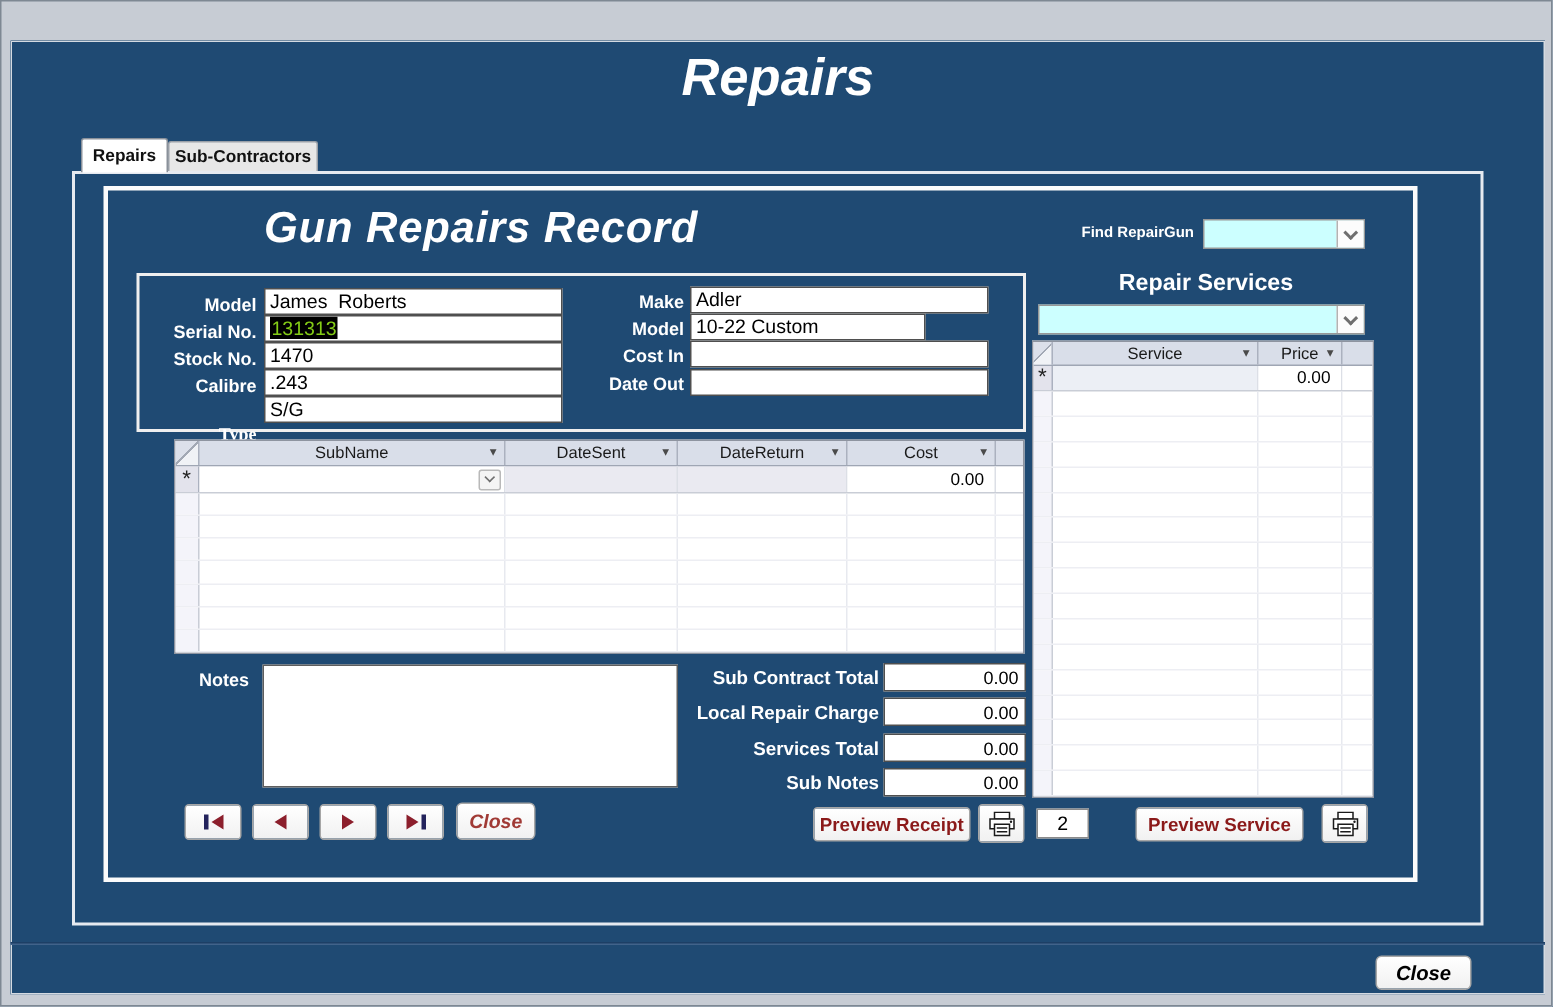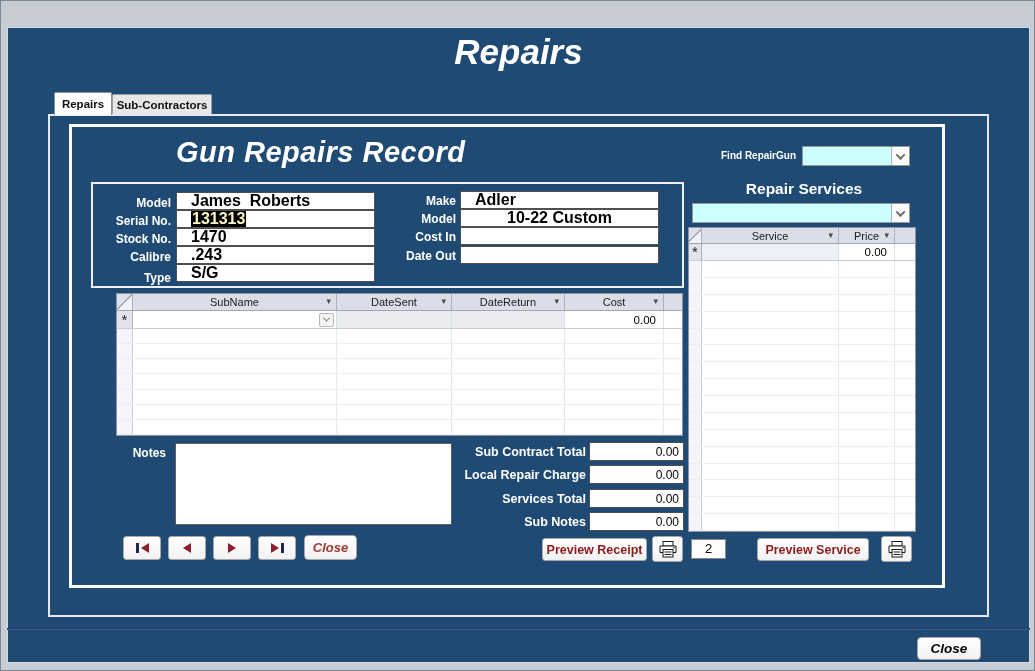--- a/index.html
+++ b/index.html
@@ -39,23 +39,23 @@
   .combo { position: absolute; display: flex; background: #CCFFFF; border: 1px solid #979797; z-index: 5; }
   .combo-text { flex: 1; font-size: 12px; padding: 2px 3px; color: #000; overflow: hidden; }
   .combo-btn { width: 18px; background: #FCFCFC; border-left: 1px solid #B3B3B3;
                display: flex; align-items: center; justify-content: center; }
   .chev { width: 7px; height: 7px; border-left: 2px solid #6F6F6F; border-bottom: 2px solid #6F6F6F;
           transform: rotate(-45deg) translate(1px,-1px); }
 
   .fields-panel { position: absolute; left: 90px; top: 181px; width: 593px; height: 106px;
                   border: 2px solid #EFEFEF; z-index: 4; }
   .finput { position: absolute; height: 18px; background: #fff; border: 1px solid #4F4F4F;
-            font-size: 16px; line-height: 14px; padding: 1px 14px; color: #000;
-            overflow: hidden; white-space: pre; z-index: 5; font-weight: bold; }
-  .sel-text { background: #000; color: #fef9c3; padding: 0 1px; }
+            font-size: 13px; line-height: 14px; padding: 1px 3px; color: #000;
+            overflow: hidden; white-space: pre; z-index: 5; }
+  .sel-text { background: #000; color: #84cc16; padding: 0 1px; }
 
   
   .grid { position: absolute; background: #fff; border: 1px solid #8E94A0;
           display: flex; flex-direction: column; z-index: 5; overflow: hidden; }
   .ghead { display: flex; background: #D9DEE9; border-bottom: 1px solid #9FA6B4; }
   .gh-cell { position: relative; border-right: 1px solid #ABB1BF; font-size: 11px; color: #1A1A1A;
              display: flex; align-items: center; justify-content: center; }
   .gh-corner { background: linear-gradient(135deg, #DCE0EA 47%, #A2A8B4 47% 53%, #F0F2F6 53%); }
   .sortarrow { position: absolute; right: 5px; top: 50%; transform: translateY(-58%);
                font-size: 9px; color: #4A4A4A; }
@@ -136,28 +136,28 @@
 
   <div class="wlabel" style="left:70px; top:213px; width:100px; z-index:4;">Serial No.</div>
   <div class="finput" style="left:175px; top:209px; width:199px;"><span class="sel-text">131313</span></div>
 
   <div class="wlabel" style="left:70px; top:231px; width:100px; z-index:4;">Stock No.</div>
   <div class="finput" style="left:175px; top:227px; width:199px;">1470</div>
 
   <div class="wlabel" style="left:70px; top:249px; width:100px; z-index:4;">Calibre</div>
   <div class="finput" style="left:175px; top:245px; width:199px;">.243</div>
 
-  <div class="wlabel" style="left:70px; top:270px; width:100px; z-index:4;">Type</div>
+  <div class="wlabel" style="left:70px; top:281px; width:100px; z-index:4;font-family:Liberation Serif, serif;">Type</div>
   <div class="finput" style="left:175px; top:263px; width:199px;">S/G</div>
 
   <div class="wlabel" style="left:375px; top:193px; width:80px; z-index:4;">Make</div>
   <div class="finput" style="left:459px; top:190px; width:199px;">Adler</div>
 
   <div class="wlabel" style="left:375px; top:211px; width:80px; z-index:4;">Model</div>
-  <div class="finput" style="left:459px; top:208px; width:199px;text-align:center;">10-22 Custom</div>
+  <div class="finput" style="left:459px; top:208px; width:157px;">10-22 Custom</div>
 
   <div class="wlabel" style="left:375px; top:229px; width:80px; z-index:4;">Cost In</div>
   <div class="finput" style="left:459px; top:226px; width:199px;"></div>
 
   <div class="wlabel" style="left:375px; top:248px; width:80px; z-index:4;">Date Out</div>
   <div class="finput" style="left:459px; top:245px; width:199px;"></div>
 
   <div class="grid" style="left:115px; top:292px; width:567px; height:143px;">
     <div class="ghead" style="height:17px;">
       <div class="gh-cell gh-corner" style="width:16px;"></div>

